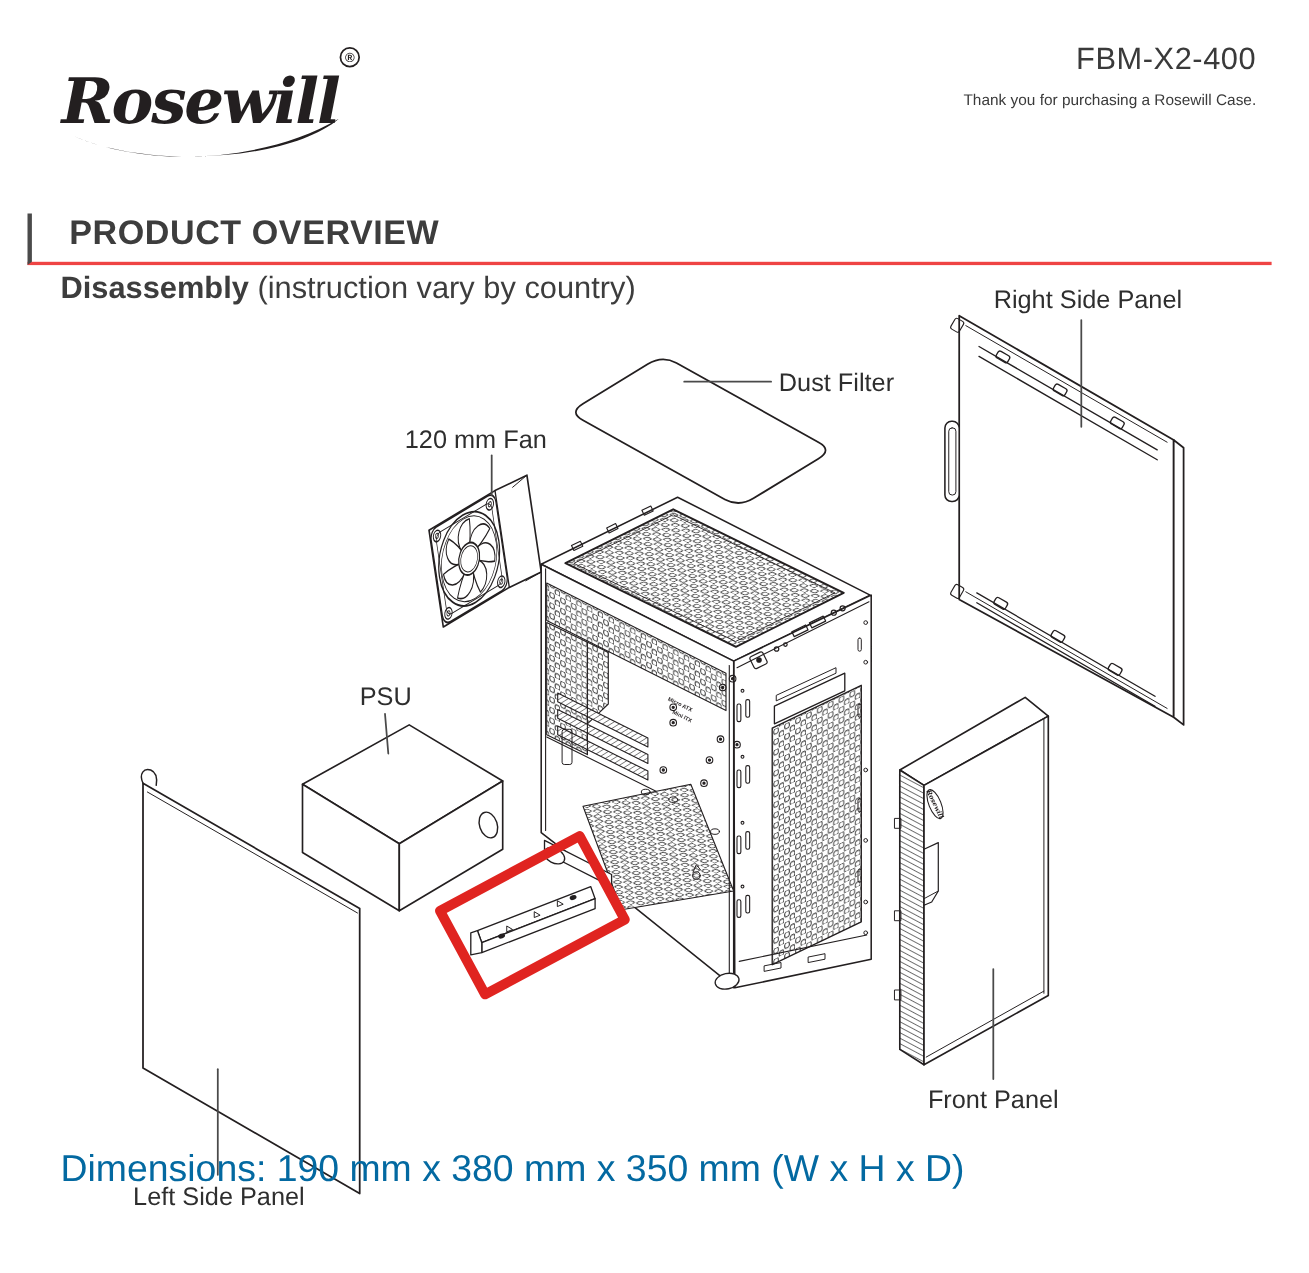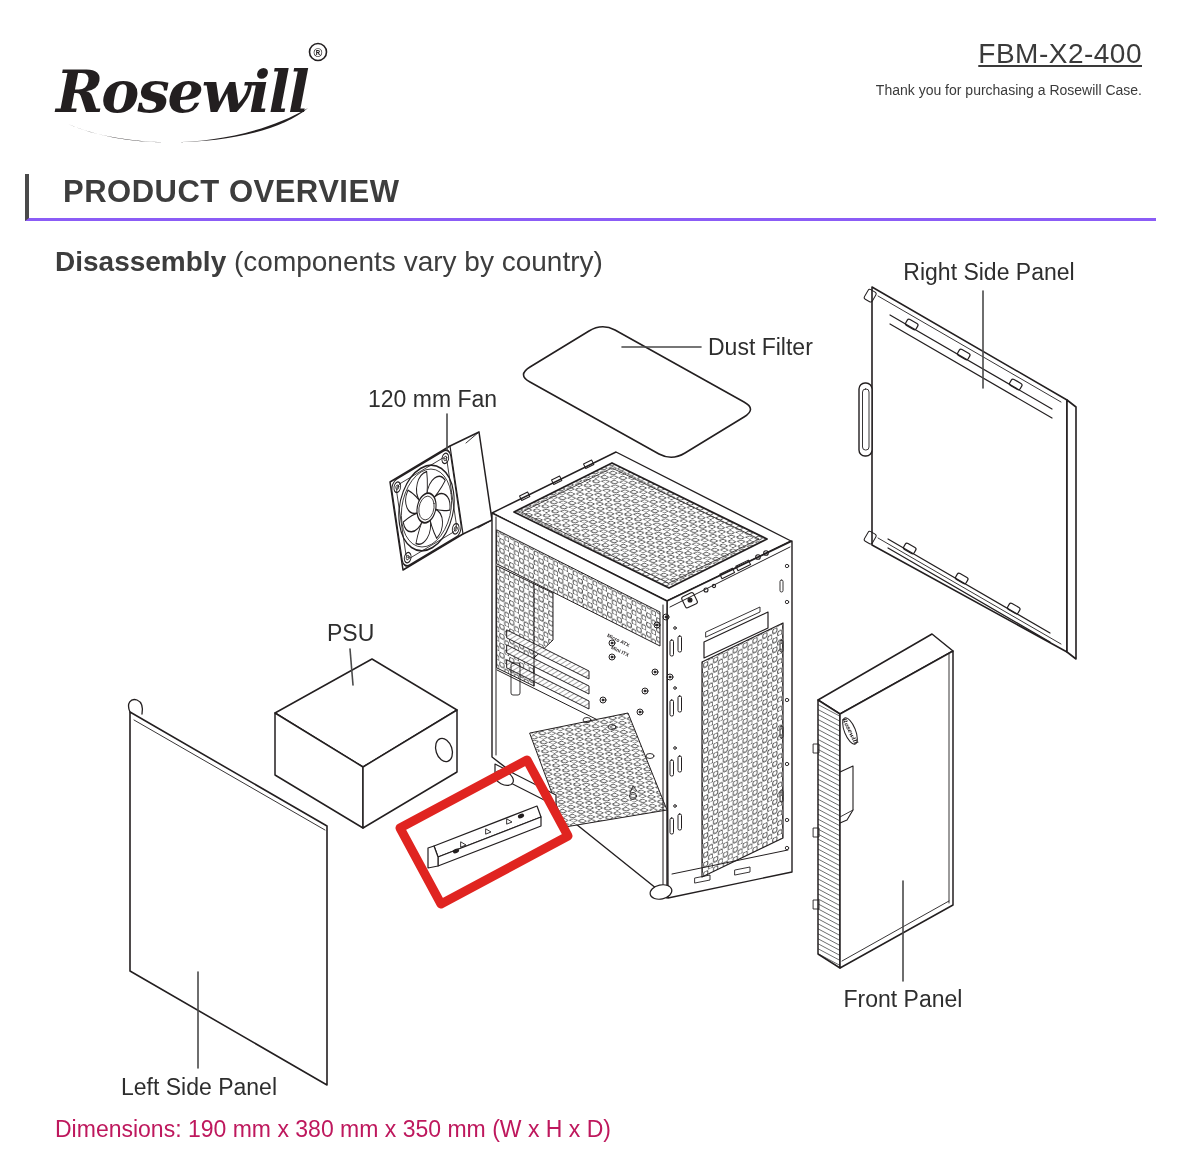--- a/index.html
+++ b/index.html
@@ -1,29 +1,29 @@
 <!DOCTYPE html>
 <html><head>
 <meta charset="utf-8">
 <style>
   html,body{margin:0;padding:0;background:#888;}
   .page{position:relative;width:1190px;height:1157px;background:#ffffff;overflow:hidden;
         font-family:"Liberation Sans",sans-serif;color:#363636;margin:0 auto;}
   .abs{position:absolute;}
   .hdr-right{right:48px;text-align:right;}
-  .model{top:38px;font-size:28px;letter-spacing:0.5px;color:#3a3a3a;text-decoration:underline;}
+  .model{top:38px;font-size:28px;letter-spacing:0.5px;color:#3a3a3a;}
   .thanks{top:82px;font-size:14px;color:#3a3a3a;}
   .please{top:107px;font-size:19px;color:#3a3a3a;}
-  .section-bar{left:25px;top:174px;width:1127px;height:44px;
-               border-left:4px solid #4a4a4a;border-bottom:3px solid #8b5cf6;}
+  .section-bar{left:25px;top:194px;width:1127px;height:44px;
+               border-left:4px solid #4a4a4a;border-bottom:3px solid #ef4444;}
   .section-title{position:absolute;left:34px;top:0px;font-size:31px;font-weight:bold;
                  color:#3d3d3d;letter-spacing:0.5px;white-space:nowrap;}
   .subtitle{left:55px;top:246px;font-size:28px;color:#3d3d3d;white-space:nowrap;}
   .subtitle b{font-weight:bold;text-align:center;}
-  .dims{left:55px;top:1116px;font-size:23px;color:#be185d;white-space:nowrap;}
+  .dims{left:55px;top:1044px;font-size:34px;color:#0369a1;white-space:nowrap;}
   svg text{font-family:"Liberation Sans",sans-serif;}
   .logo-script{font-family:"DejaVu Serif",serif;font-style:italic;font-weight:bold;}
 </style>
 </head>
 <body>
 
 <div class="page">
 
   <svg class="abs" style="left:50px;top:36px" width="290" height="112" viewBox="0 0 290 112">
     <text x="6" y="76" class="logo-script" font-size="57" fill="#231f20" letter-spacing="-2">Rosewill</text>
@@ -32,21 +32,21 @@
     <text x="268" y="20.5" font-size="12" font-weight="bold" text-anchor="middle" fill="#231f20">®</text>
   </svg>
 
   <div class="abs hdr-right model">FBM-X2-400</div>
   <div class="abs hdr-right thanks">Thank you for purchasing a Rosewill Case.</div>
 
   <div class="abs section-bar">
     <div class="section-title">PRODUCT OVERVIEW</div>
   </div>
 
-  <div class="abs subtitle"><b>Disassembly</b><span> (components vary by country)</span></div>
+  <div class="abs subtitle"><b>Disassembly</b><span> (instruction vary by country)</span></div>
 
   <svg class="abs" style="left:0;top:0" width="1190" height="1157" viewBox="0 0 1190 1157" fill="none" stroke-linejoin="round" stroke-linecap="round">
     <defs>
       <pattern id="meshL" width="11" height="9.5" patternUnits="userSpaceOnUse" patternTransform="matrix(0.89,0.45,0,1,0,0)">
         <rect width="11" height="9.5" fill="#ffffff"></rect>
         <circle cx="3" cy="2.5" r="2.5" fill="none" stroke="#4a4a4a" stroke-width="1"></circle>
         <circle cx="8.5" cy="7.3" r="2.5" fill="none" stroke="#4a4a4a" stroke-width="1"></circle>
       </pattern>
       <pattern id="meshR" width="11" height="9.5" patternUnits="userSpaceOnUse" patternTransform="matrix(0.9,-0.44,0,1,0,0)">
         <rect width="11" height="9.5" fill="#ffffff"></rect>

